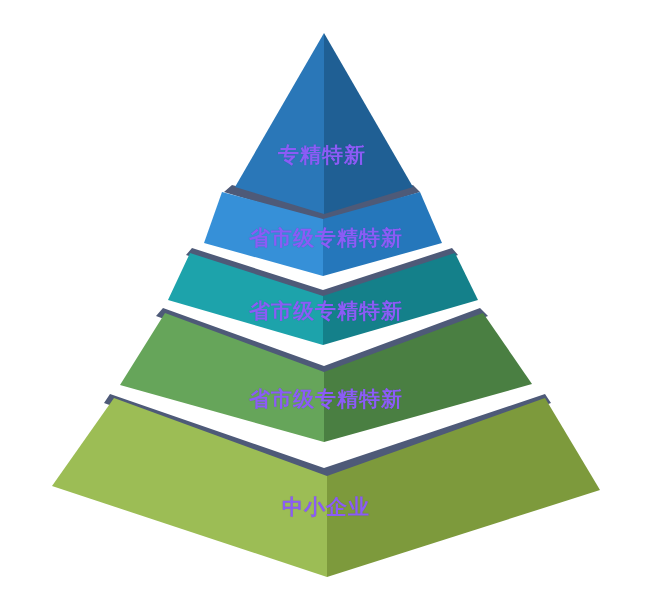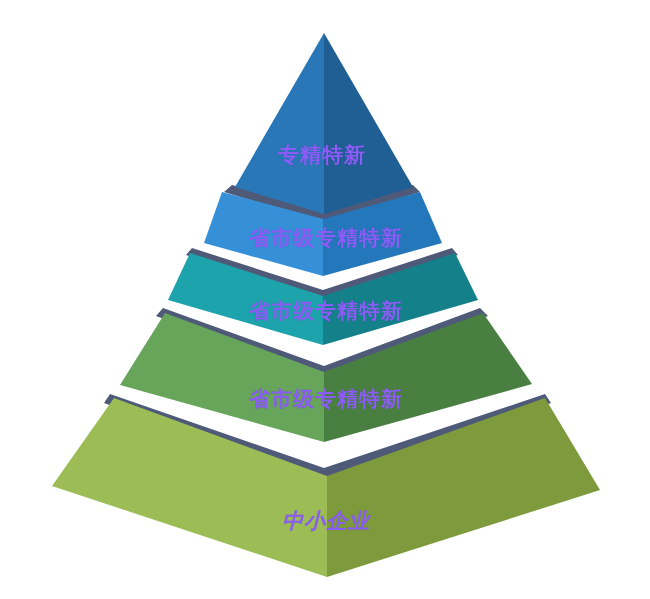--- a/index.html
+++ b/index.html
@@ -53,13 +53,13 @@
     <polygon points="324,33 413,187 324,214" fill="#1f5f94"></polygon>
   </g>
 </svg>
 
 <div class="tier-label" style="left:322px; top:140px;">
   <div>专精特新</div>
 </div>
 <div class="tier-label" style="left:326px; top:223px;">省市级专精特新</div>
 <div class="tier-label" style="left:326px; top:296px;">省市级专精特新</div>
 <div class="tier-label" style="left:326px; top:384px;">省市级专精特新</div>
-<div class="tier-label" style="left:326px; top:506px;font-style:italic;">中小企业</div>
+<div class="tier-label" style="left:326px; top:492px;">中小企业</div>
 
 </body></html>

